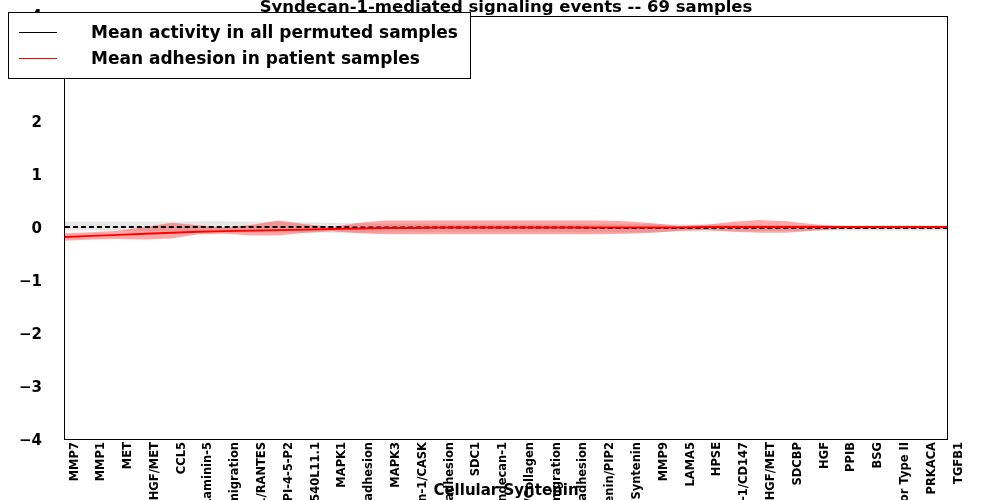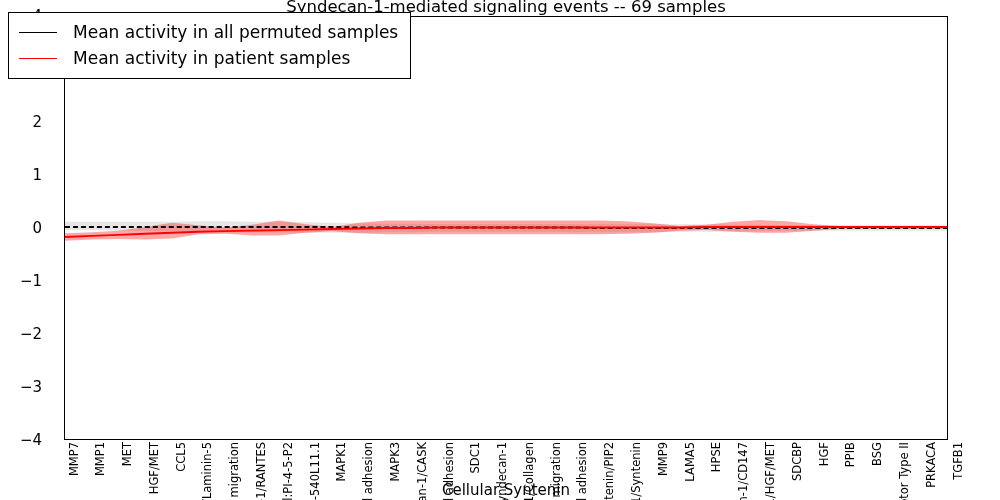--- a/index.html
+++ b/index.html
@@ -1,18 +1,18 @@
 <!DOCTYPE html>
 <html><head>
 <meta charset="utf-8">
 <style>
   html,body{margin:0;padding:0;background:#ffffff;}
   body{width:1000px;height:500px;overflow:hidden;
        font-family:"DejaVu Sans","Liberation Sans",sans-serif;color:#000;}
-  #fig{position:relative;width:1000px;height:352px;}
+  #fig{position:relative;width:1000px;height:352px;font-weight:bold;}
 
   
   #plot-area{position:absolute;left:64px;top:16px;width:884px;height:424px;
              border:1.3px solid #000;box-sizing:border-box;background:#fff;overflow:hidden;}
 
   
   #chart-title{position:absolute;left:64px;top:-2px;width:884px;text-align:center;
                font-size:16.5px;line-height:18px;white-space:nowrap;}
 
   
@@ -26,21 +26,21 @@
   .xtick-mark.t{bottom:auto;top:-5px;}
   .xtick-label{position:absolute;top:442px;font-size:11.5px;line-height:11.5px;
                white-space:nowrap;transform-origin:left top;
                transform:rotate(-90deg) translate(-100%,0);}
   #xlabel{position:absolute;left:506px;top:481px;font-size:15px;
           transform:translateX(-50%);white-space:nowrap;}
 
   
   #legend{position:absolute;left:8px;top:12px;border:1.2px solid #000;background:#fff;
           padding:6px 12px 7px 10px;box-sizing:border-box;}
-  .legend-row{display:flex;align-items:center;height:26px;}
+  .legend-row{display:flex;align-items:center;height:26px;gap:18px;}
   .legend-swatch{width:38px;height:0;border-top:1.6px solid #000;margin-right:16px;flex:none;}
   .legend-swatch.red{border-top-color:#ff0000;}
   .legend-text{font-size:17px;line-height:17px;white-space:nowrap;}
 
   
   #series-svg{position:absolute;left:0;top:0;width:100%;height:100%;}
 </style>
 </head>
 <body>
 
@@ -197,17 +197,17 @@
       <div class="xtick-label" style="left: 952.5px;">TGFB1</div>
     </div>
 
   <div id="legend">
     <div class="legend-row">
       <span class="legend-swatch black"></span>
       <span class="legend-text">Mean activity in all permuted samples</span>
     </div>
     <div class="legend-row">
       <span class="legend-swatch red"></span>
-      <span class="legend-text">Mean activity in patient samples</span>
+      <span class="legend-text">Mean adhesion in patient samples</span>
     </div>
   </div>
 
 </div>
 
 </body></html>

